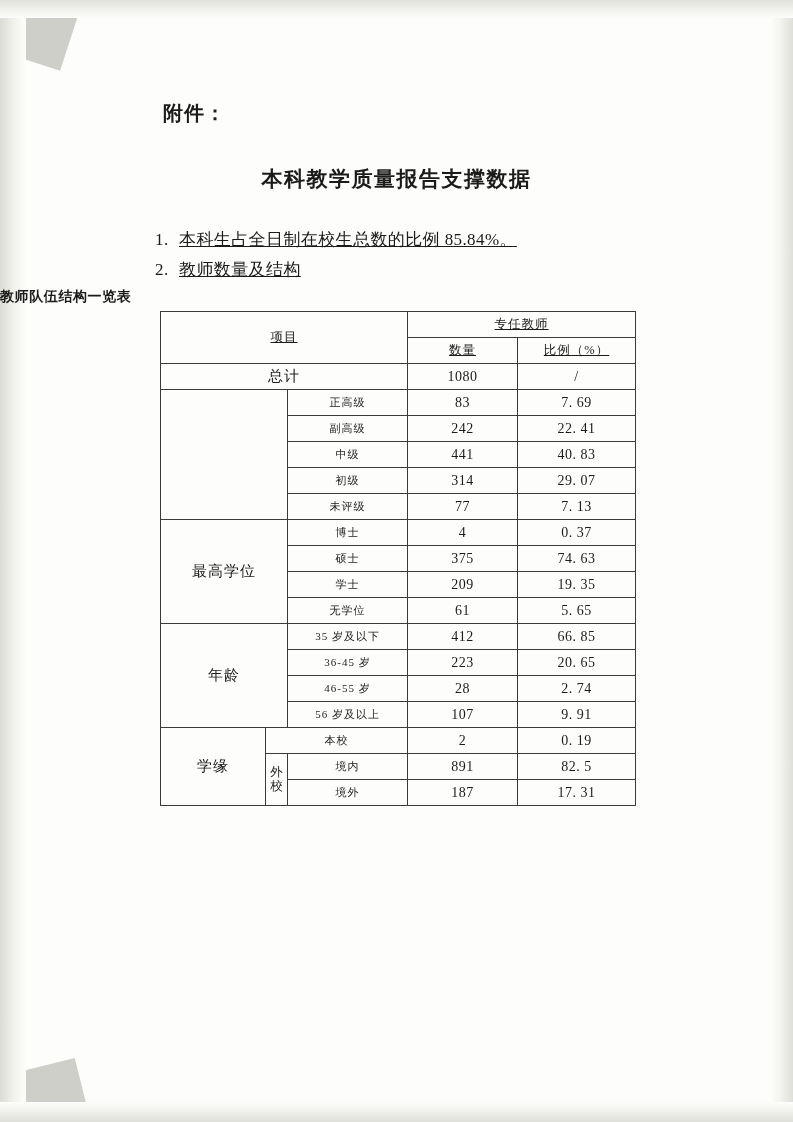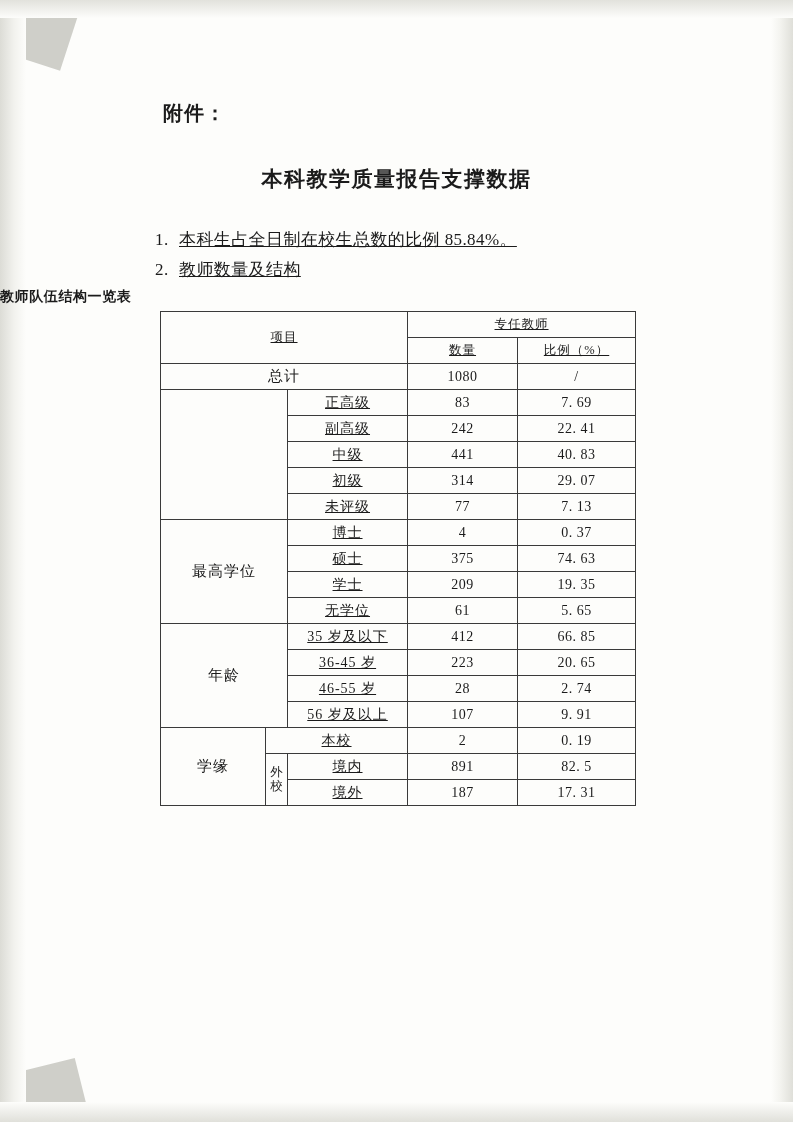--- a/index.html
+++ b/index.html
@@ -131,23 +131,22 @@
     height: 25px;
     padding: 0 2px;
     line-height: 1.1;
   }
   td.num-cell, td.pct-cell {
     font-family: "Liberation Serif", serif;
     font-size: 14px;
     letter-spacing: 0.5px;
   }
   td.cat-cell {
-    font-size: 14px;
+    font-size: 11px;
     letter-spacing: 1px;
-    text-decoration: underline;
   }
   td.group-cell {
     font-size: 15px;
     letter-spacing: 1px;
   }
   td.header-cell {
     font-size: 12.5px;
     letter-spacing: 1px;
     text-decoration: underline;
   }

